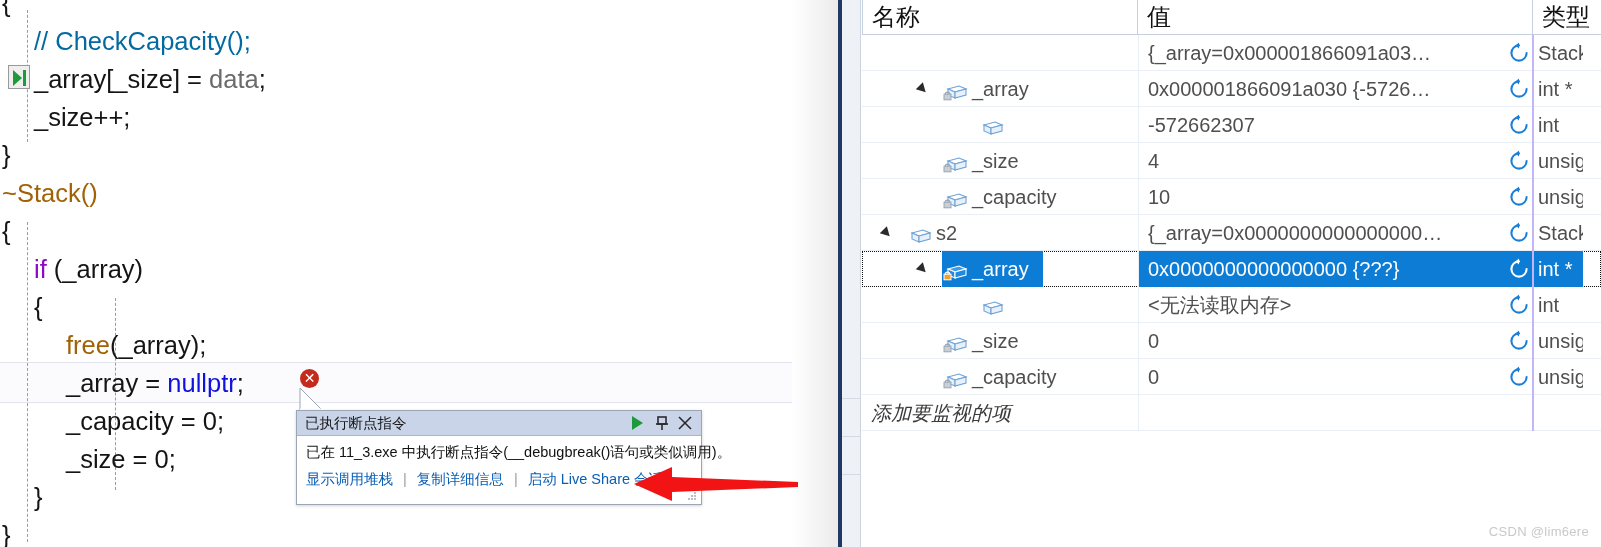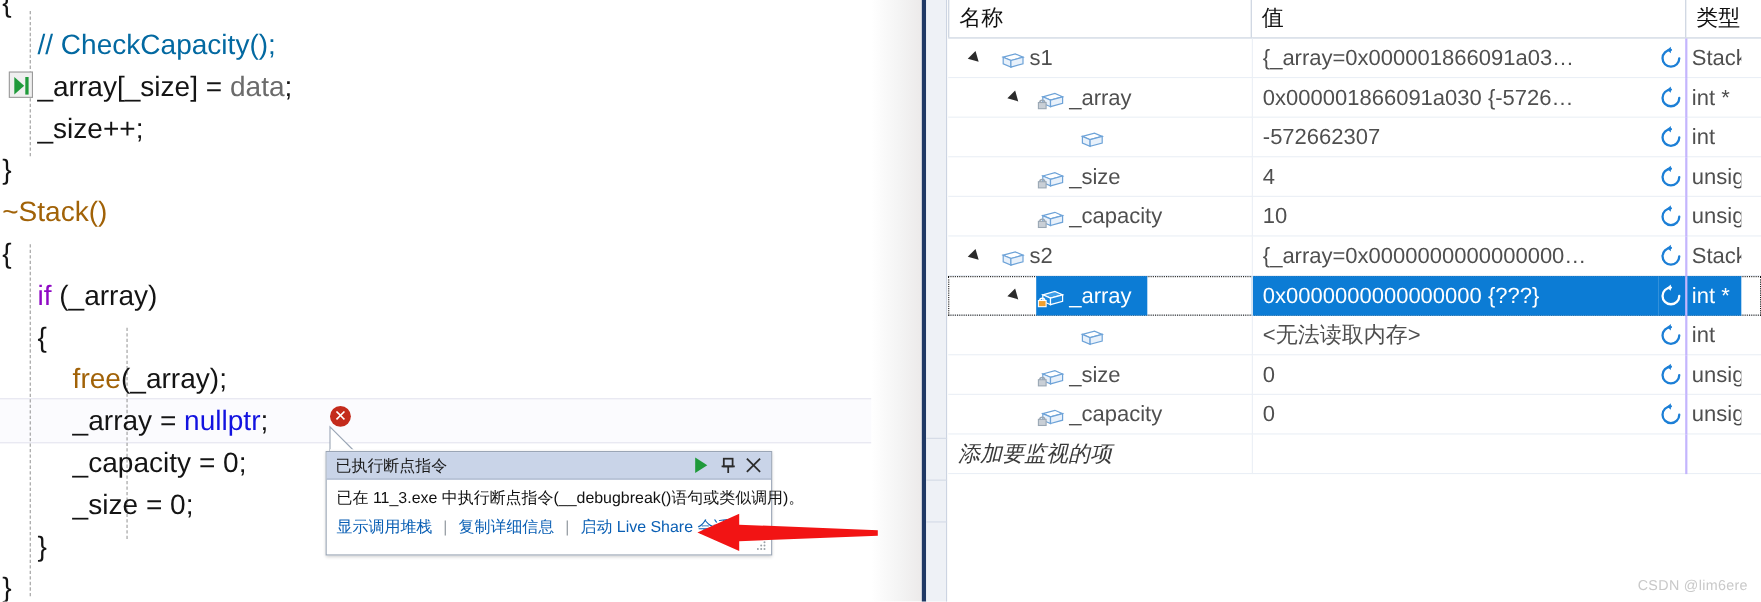--- a/index.html
+++ b/index.html
@@ -218,21 +218,21 @@
     position: absolute;
     left: 0; top: 0;
     width: 739px; height: 35px;
     background: #ffffff;
     border-bottom: 1px solid #c6cfdd;
     box-sizing: border-box;
   }
   .wh-cell {
     position: absolute;
     top: 0; height: 34px; line-height: 34px;
-    font-size: 20px;
+    font-size: 24px;
     color: #111111;
     font-family: "Liberation Sans", sans-serif;
     border-left: 1px solid #c6cfdd;
     box-sizing: border-box;
     padding-left: 9px;
   }
   .wcol-name  { left: 0px;   width: 275px; }
   .wcol-value { left: 275px; width: 395px; }
   .wcol-type  { left: 670px; width: 69px; }
 
@@ -399,28 +399,20 @@
 
     <div id="watch-grid">
       <div id="watch-header">
         <div class="wh-cell wcol-name">名称</div>
         <div class="wh-cell wcol-value">值</div>
         <div class="wh-cell wcol-type">类型</div>
       </div>
 
       <div id="watch-rows">
           <div class="wrow" style="top: 35px;">
-            <div class="wc wc-name">
-              <div class="expander" style="left: 20px;"></div>
-              <div class="name-inner sel-name" style="left: 44px;"><svg width="26" height="20" viewBox="0 0 26 20" class="cube">
-                  <polygon points="6,7 17,4 24,7 13,10" fill="#ffffff" stroke="#6ea3d8" stroke-width="1.1"></polygon>
-                  <polygon points="6,7 13,10 13,16 6,13" fill="#e8f1fb" stroke="#6ea3d8" stroke-width="1.1"></polygon>
-                  <polygon points="13,10 24,7 24,13 13,16" fill="#e8f1fb" stroke="#6ea3d8" stroke-width="1.1"></polygon>
-                </svg><span>s1</span></div>
-            </div>
             <div class="wc wc-value sel-value"><span>{_array=0x000001866091a03…</span></div>
             <div style="position: absolute; left: 646px; top: 7px; width: 24px; height: 22px;"><svg width="22" height="22" viewBox="0 0 22 22">
                 <path d="M11,3.4 a7.6,7.6 0 1 0 7.6,7.6" fill="none" stroke="#1c7fd6" stroke-width="2.1" stroke-linecap="round"></path>
                 <polygon points="11,0.6 11,6.4 7.4,3.5" fill="#1c7fd6"></polygon>
               </svg></div>
             <div class="wc wc-type sel-type"><span>Stack</span></div>
           </div>
           <div class="wrow" style="top: 71px;">
             <div class="wc wc-name">
               <div class="expander" style="left: 56px;"></div>

